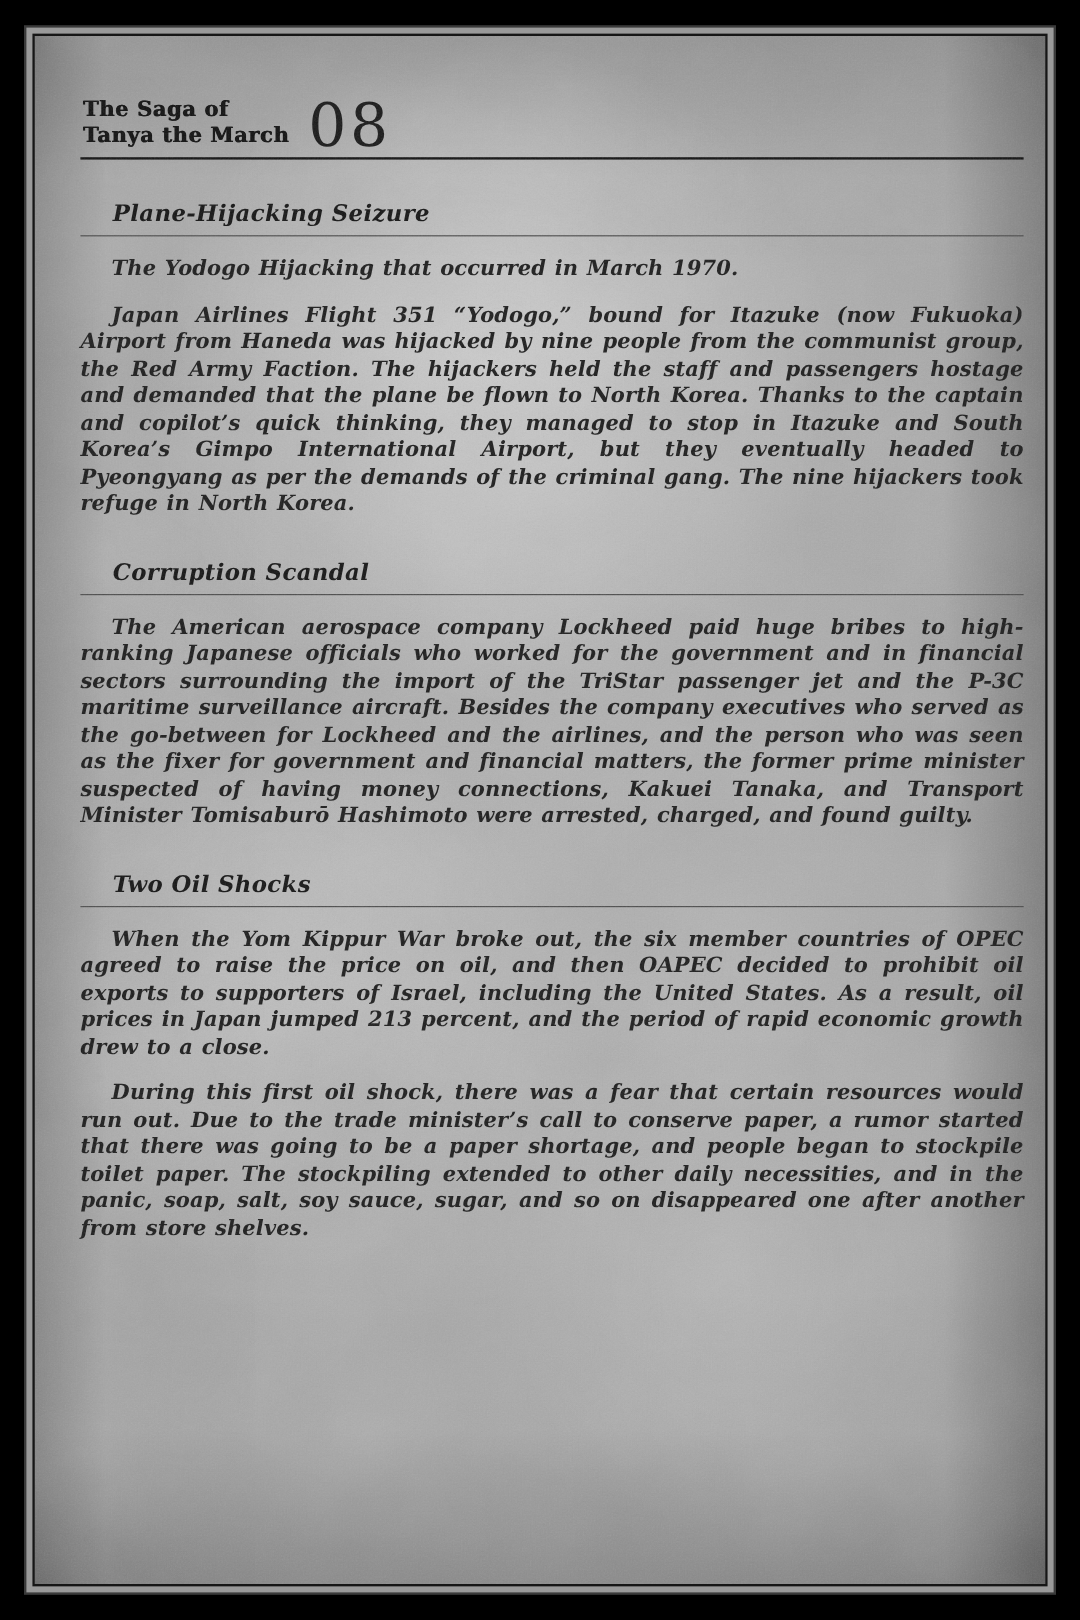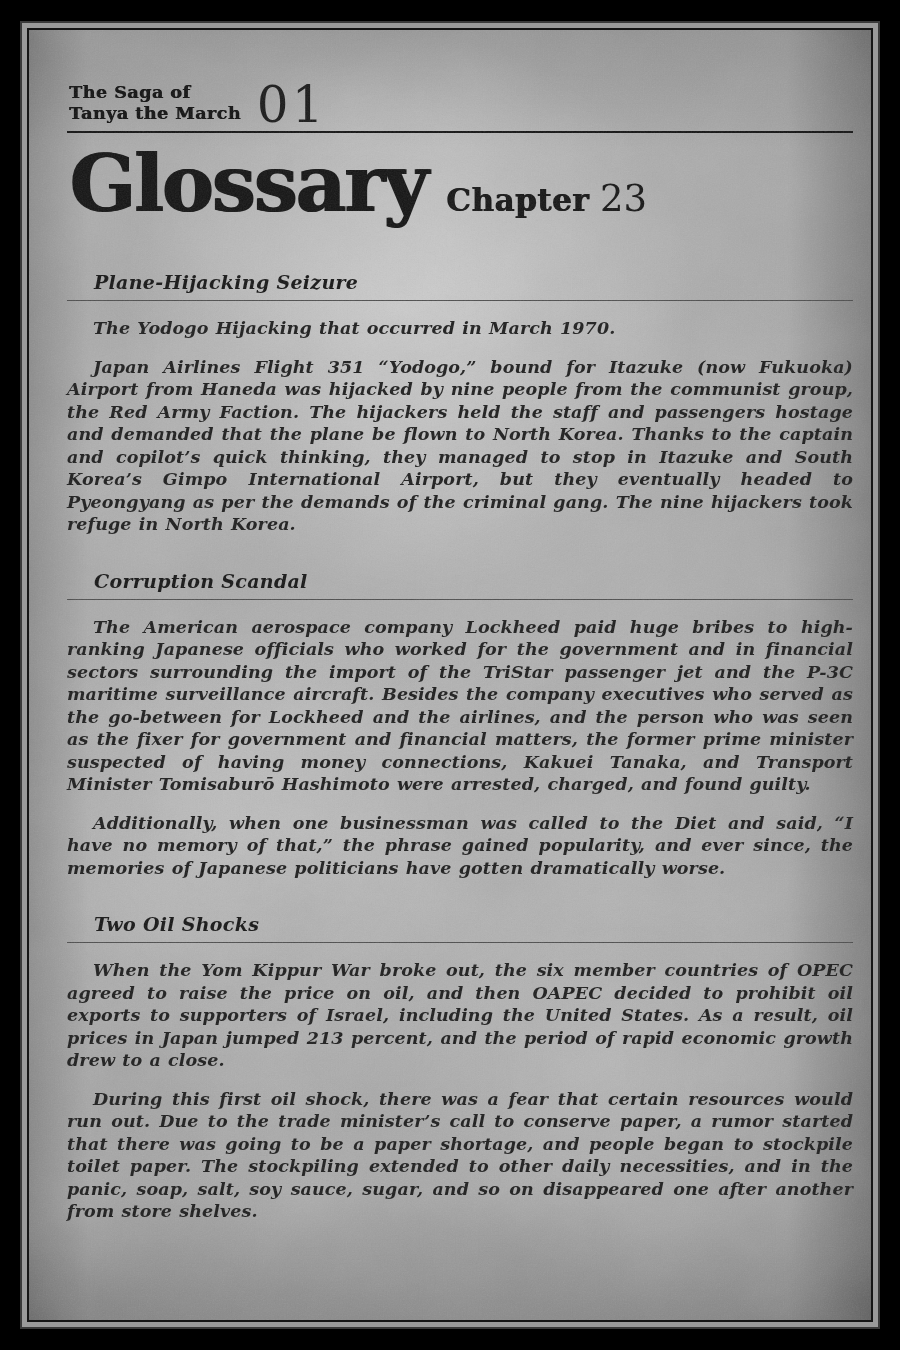--- a/index.html
+++ b/index.html
@@ -137,48 +137,40 @@
     <rect width="100%" height="100%" filter="url(#cloudF)"></rect>
   </svg>
 
   <div class="content">
 
     <div class="logo-row">
       <div class="series-logo">
         <div>The Saga of</div>
         <div>Tanya the March</div>
       </div>
-      <div class="volume-number">01</div>
+      <div class="volume-number">08</div>
     </div>
 
     <hr class="header-rule">
 
-    <div class="title-row">
-      <div class="page-title">Glossary</div>
-      <div class="chapter-label">
-        <span class="chapter-word">Chapter</span>
-        <span class="chapter-number">23</span>
-      </div>
-    </div>
 
     <div class="section">
       <div class="section-heading">Plane-Hijacking Seizure</div>
       <hr class="section-rule">
       <div class="section-body">
         <p>The Yodogo Hijacking that occurred in March 1970.</p>
         <p>Japan Airlines Flight 351 “Yodogo,” bound for Itazuke (now Fukuoka) Airport from Haneda was hijacked by nine people from the communist group, the Red Army Faction. The hijackers held the staff and passengers hostage and demanded that the plane be flown to North Korea. Thanks to the captain and copilot’s quick thinking, they managed to stop in Itazuke and South Korea’s Gimpo International Airport, but they eventually headed to Pyeongyang as per the demands of the criminal gang. The nine hijackers took refuge in North Korea.</p>
       </div>
     </div>
 
     <div class="section">
       <div class="section-heading">Corruption Scandal</div>
       <hr class="section-rule">
       <div class="section-body">
         <p>The American aerospace company Lockheed paid huge bribes to high-ranking Japanese officials who worked for the government and in financial sectors surrounding the import of the TriStar passenger jet and the P-3C maritime surveillance aircraft. Besides the company executives who served as the go-between for Lockheed and the airlines, and the person who was seen as the fixer for government and financial matters, the former prime minister suspected of having money connections, Kakuei Tanaka, and Transport Minister Tomisaburō Hashimoto were arrested, charged, and found guilty.</p>
-        <p>Additionally, when one businessman was called to the Diet and said, “I have no memory of that,” the phrase gained popularity, and ever since, the memories of Japanese politicians have gotten dramatically worse.</p>
       </div>
     </div>
 
     <div class="section">
       <div class="section-heading">Two Oil Shocks</div>
       <hr class="section-rule">
       <div class="section-body">
         <p>When the Yom Kippur War broke out, the six member countries of OPEC agreed to raise the price on oil, and then OAPEC decided to prohibit oil exports to supporters of Israel, including the United States. As a result, oil prices in Japan jumped 213 percent, and the period of rapid economic growth drew to a close.</p>
         <p>During this first oil shock, there was a fear that certain resources would run out. Due to the trade minister’s call to conserve paper, a rumor started that there was going to be a paper shortage, and people began to stockpile toilet paper. The stockpiling extended to other daily necessities, and in the panic, soap, salt, soy sauce, sugar, and so on disappeared one after another from store shelves.</p>
       </div>

